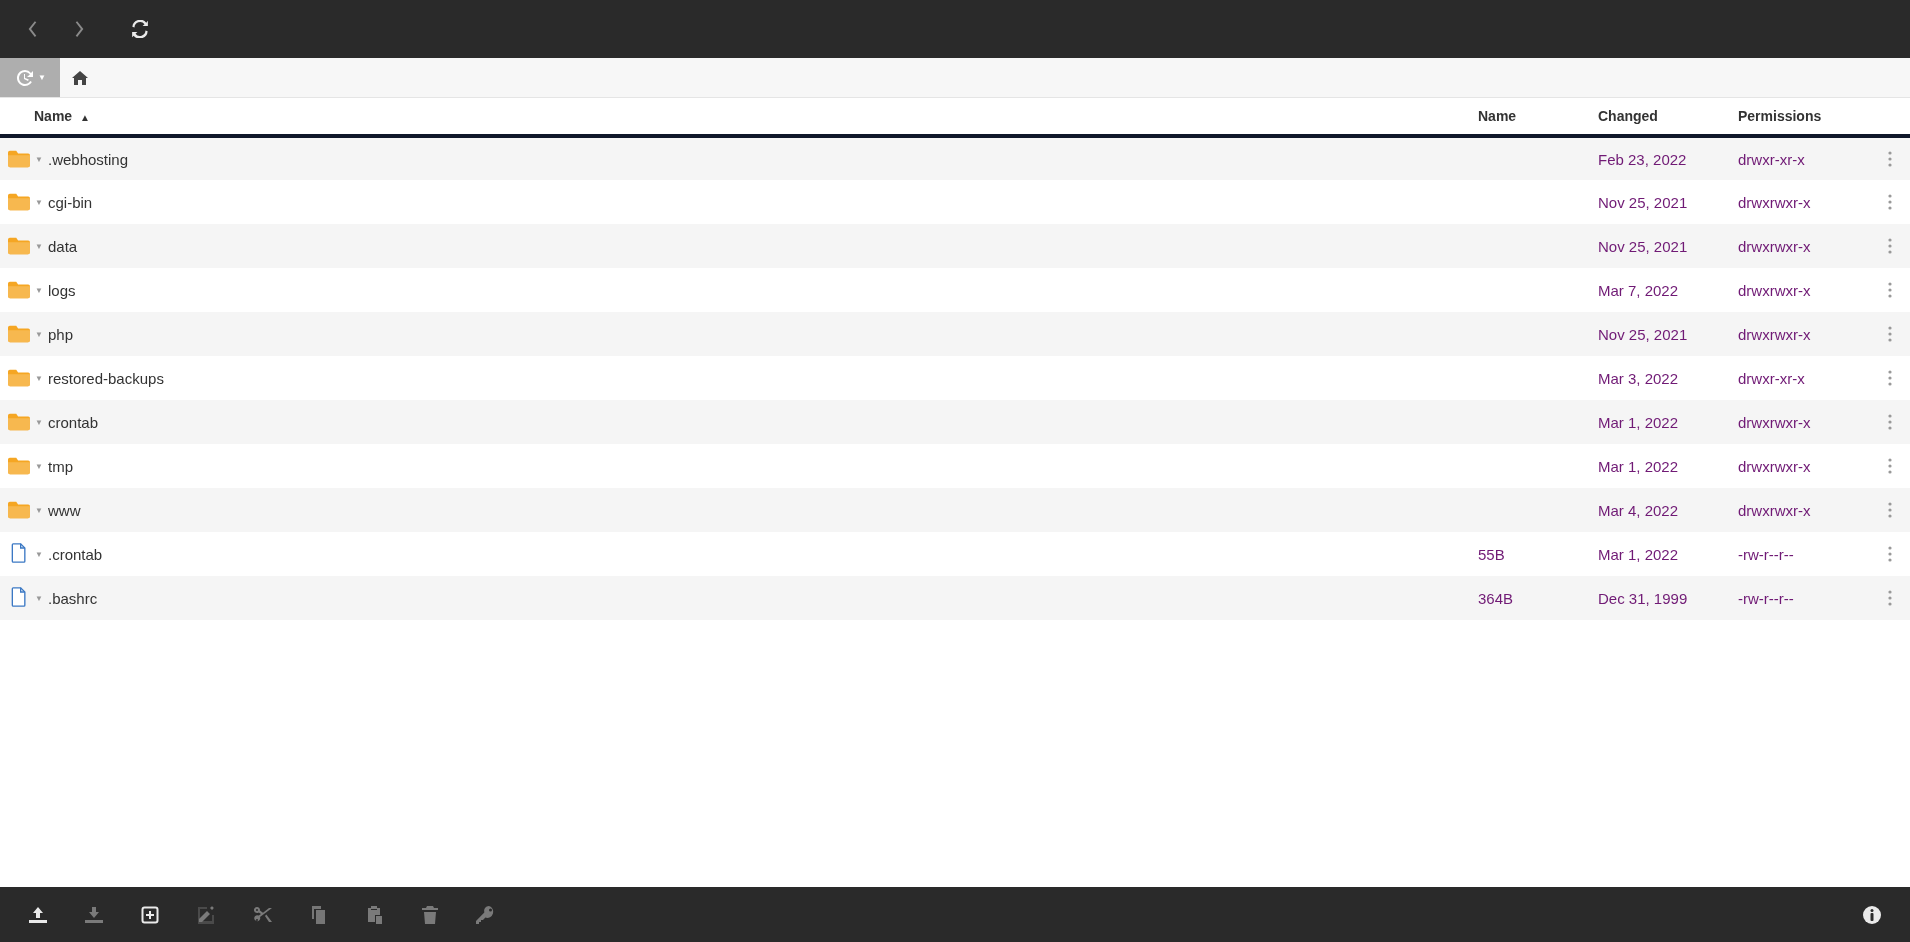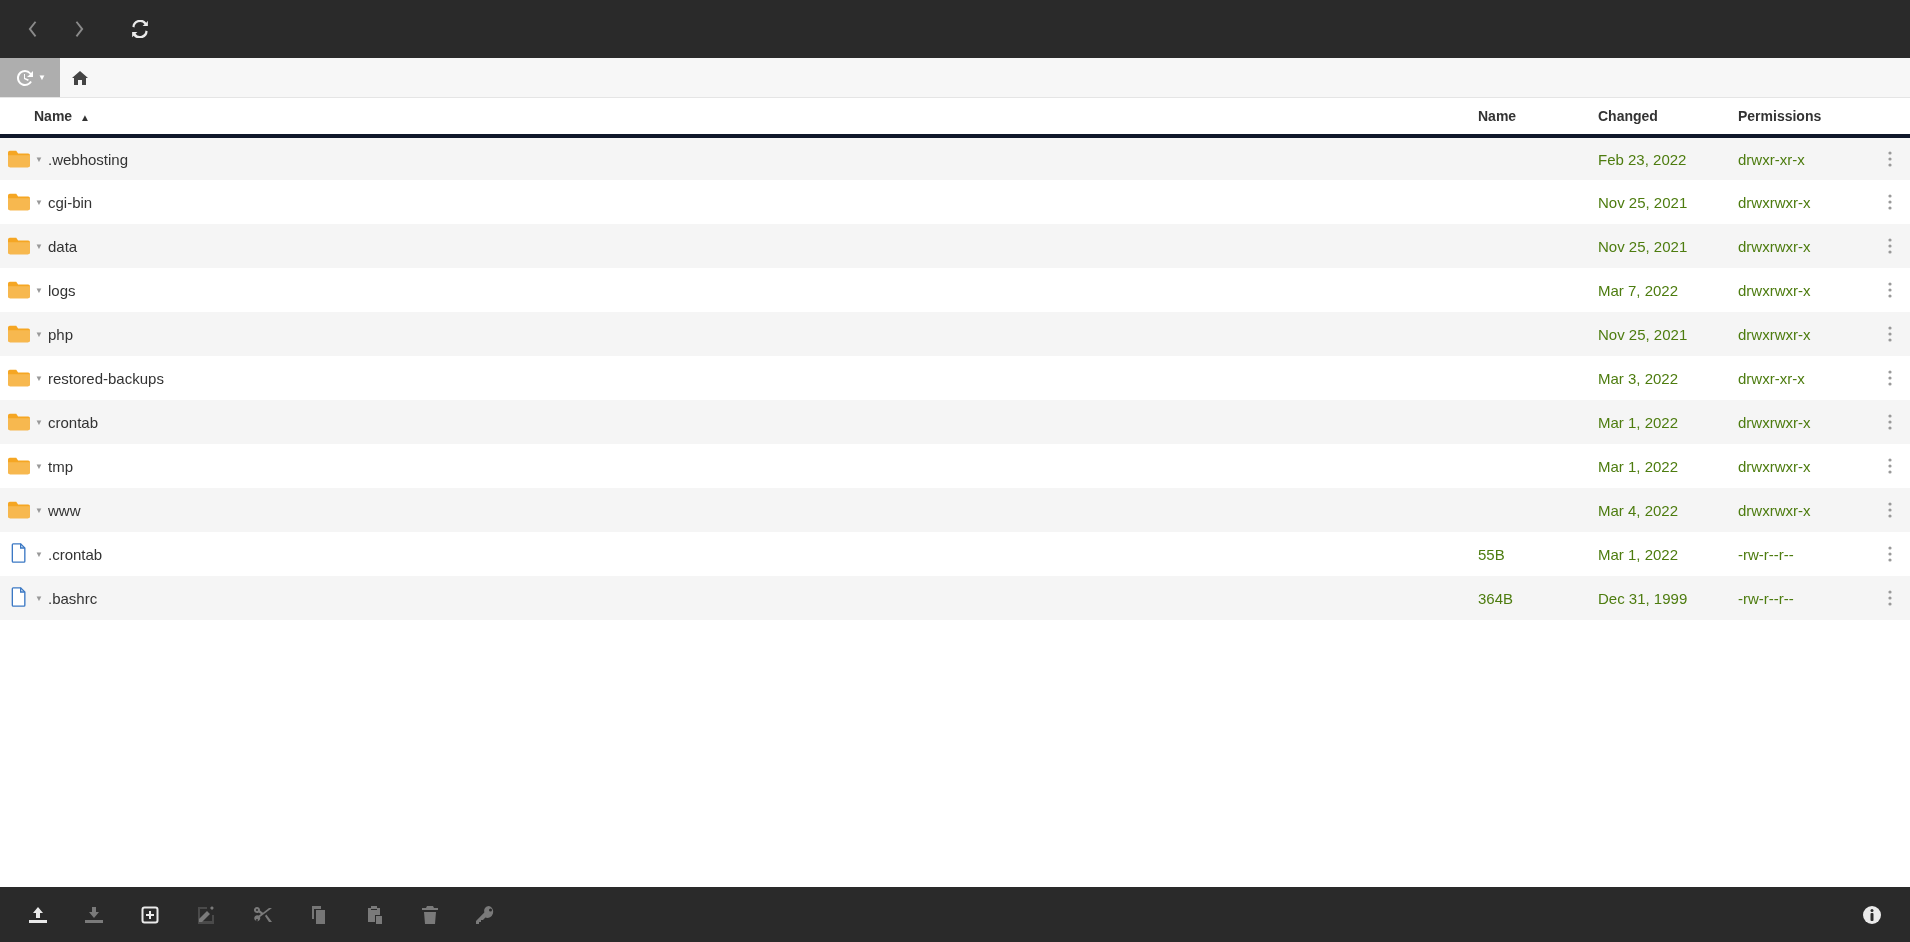--- a/index.html
+++ b/index.html
@@ -81,21 +81,21 @@
   thead th .sort {
     display: inline-block;
     margin-left: 4px;
     font-size: 10px;
     vertical-align: middle;
   }
   tbody tr { height: 44px; }
   tbody tr:nth-child(odd) { background: #f5f5f5; }
   tbody td {
     padding: 0 8px;
-    color: #4d7c0f;
+    color: #701a75;
     font-size: 15px;
     white-space: nowrap;
     overflow: hidden;
     text-overflow: ellipsis;
   }
   tbody td.name-cell {
     color: #333;
     padding-left: 8px;
   }
   .name-inner { display: flex; align-items: center; gap: 4px; }

